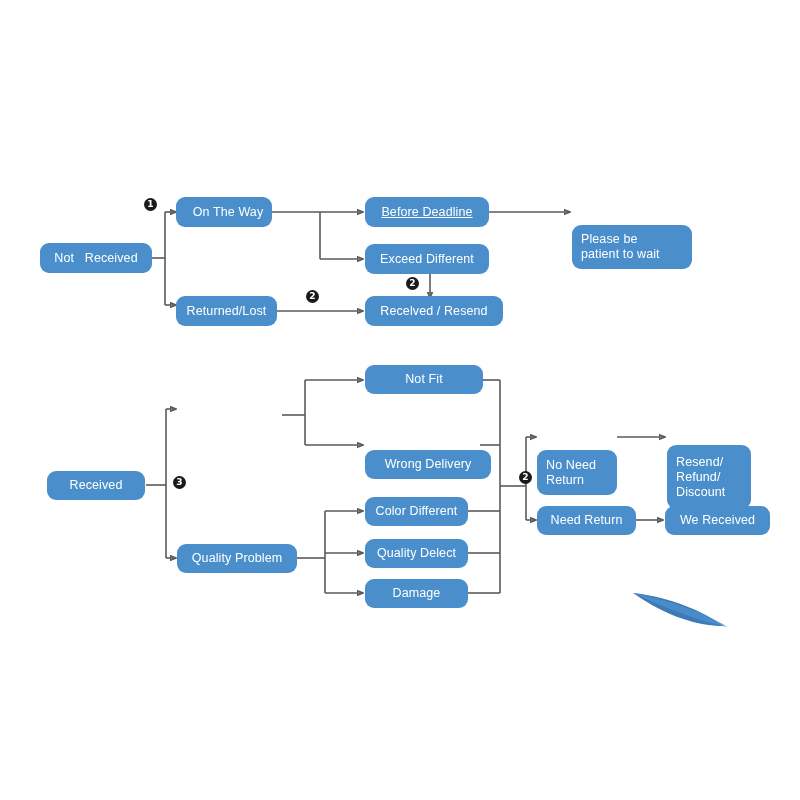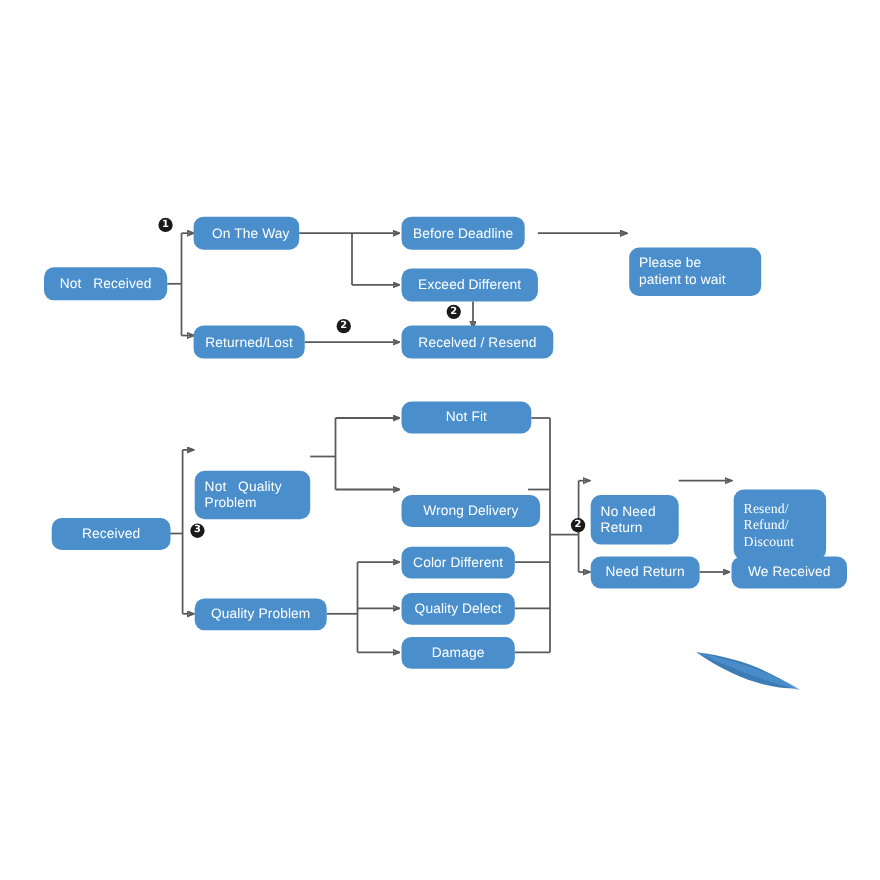--- a/index.html
+++ b/index.html
@@ -145,45 +145,41 @@
   </div>
 
   <div class="node center" style="left:176px; top:197px; width:96px; height:30px;padding-left:17px;">
     <span>On The Way</span>
   </div>
 
   <div class="node center" style="left:176px; top:296px; width:101px; height:30px;">
     <span>Returned/Lost</span>
   </div>
 
-  <div class="node center" style="left:365px; top:197px; width:112px; height:30px;">
+  <div class="node center" style="left:365px; top:197px; width:124px; height:30px;text-decoration:underline;">
     <span>Before Deadline</span>
   </div>
 
   <div class="node center" style="left:365px; top:244px; width:124px; height:30px;">
     <span>Exceed Different</span>
   </div>
 
   <div class="node center" style="left:365px; top:296px; width:138px; height:30px;">
     <span>Recelved / Resend</span>
   </div>
 
   <div class="node left" style="left:572px; top:190px; width:120px; height:44px;">
     <span>Please be
 patient to wait</span>
   </div>
 
-  <div class="node center" style="left:47px; top:471px; width:108px; height:29px;">
+  <div class="node center" style="left:47px; top:471px; width:98px; height:29px;">
     <span>Received</span>
   </div>
 
-  <div class="node left" style="left:177px; top:393px; width:105px; height:44px;">
-    <span>Not   Quality
-Problem</span>
-  </div>
 
   <div class="node center" style="left:177px; top:544px; width:120px; height:29px;">
     <span>Quality Problem</span>
   </div>
 
   <div class="node center" style="left:365px; top:365px; width:118px; height:29px;">
     <span>Not Fit</span>
   </div>
 
   <div class="node center" style="left:365px; top:430px; width:126px; height:29px;margin-top:20px;">
@@ -204,21 +200,21 @@
 
   <div class="node left" style="left:537px; top:415px; width:80px; height:45px;">
     <span>No Need
 Return</span>
   </div>
 
   <div class="node center" style="left:537px; top:506px; width:99px; height:29px;">
     <span>Need Return</span>
   </div>
 
-  <div class="node left" style="left:667px; top:410px; width:84px; height:64px;font-family:Liberation Serif, serif;">
+  <div class="node left" style="left:667px; top:410px; width:84px; height:64px;">
     <span>Resend/
 Refund/
 Discount</span>
   </div>
 
   <div class="node center" style="left:665px; top:506px; width:105px; height:29px;">
     <span>We Received</span>
   </div>
 
   <div class="bullet" style="left:144px; top:198px;">

